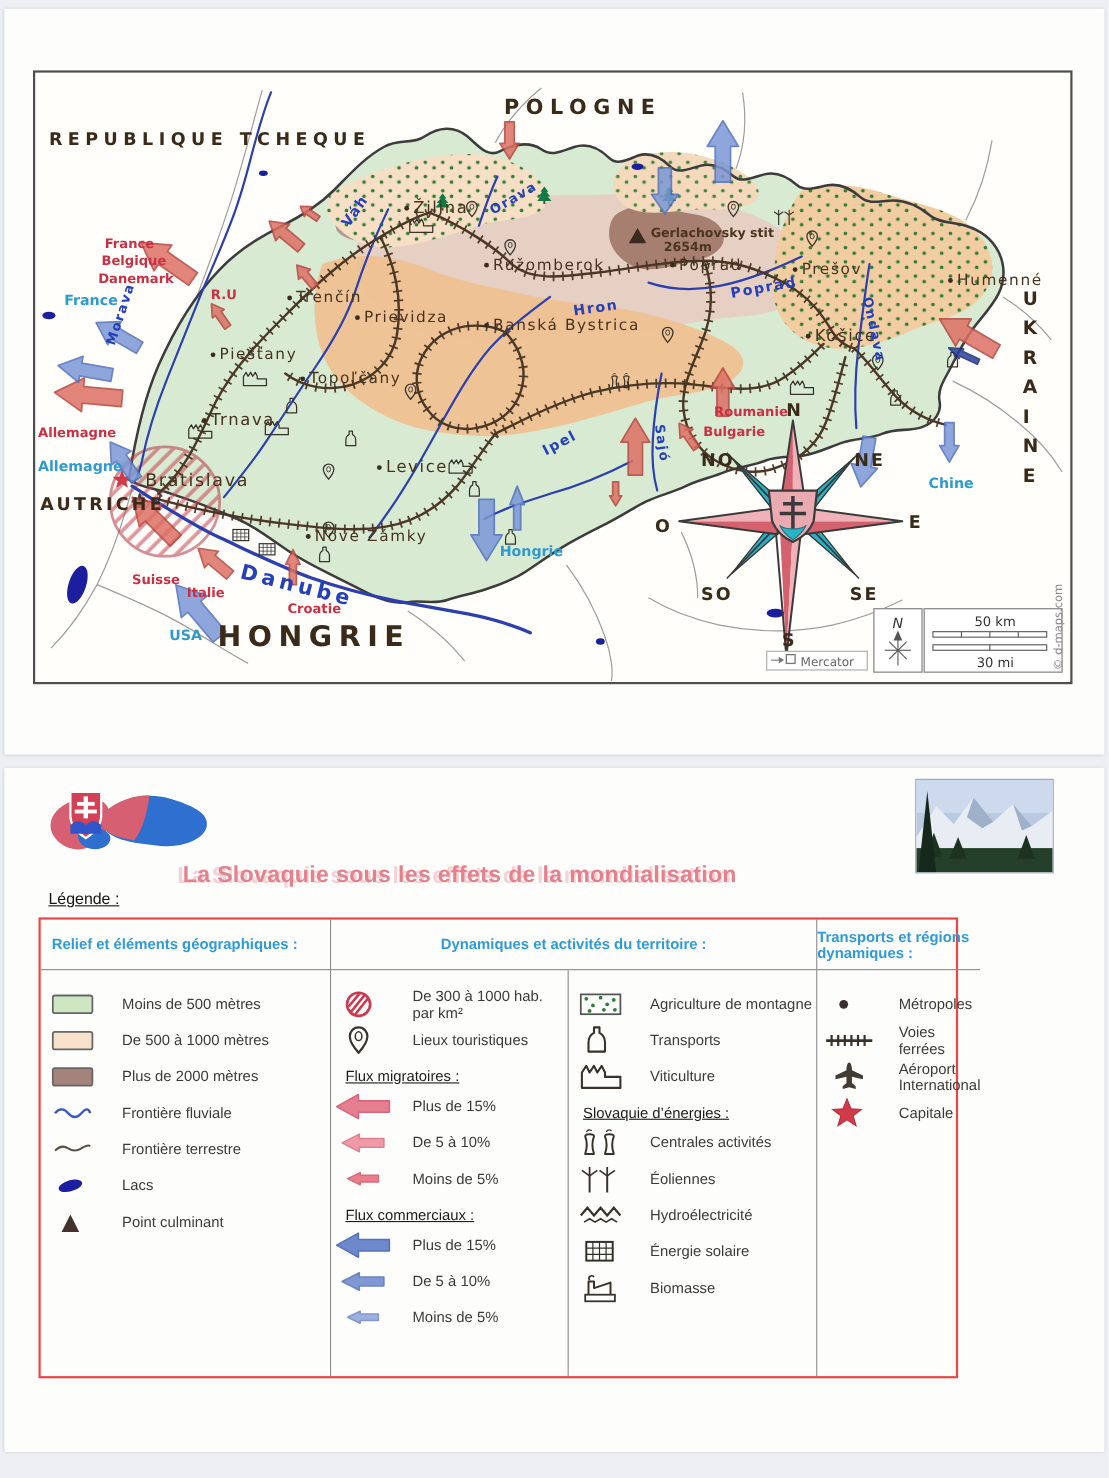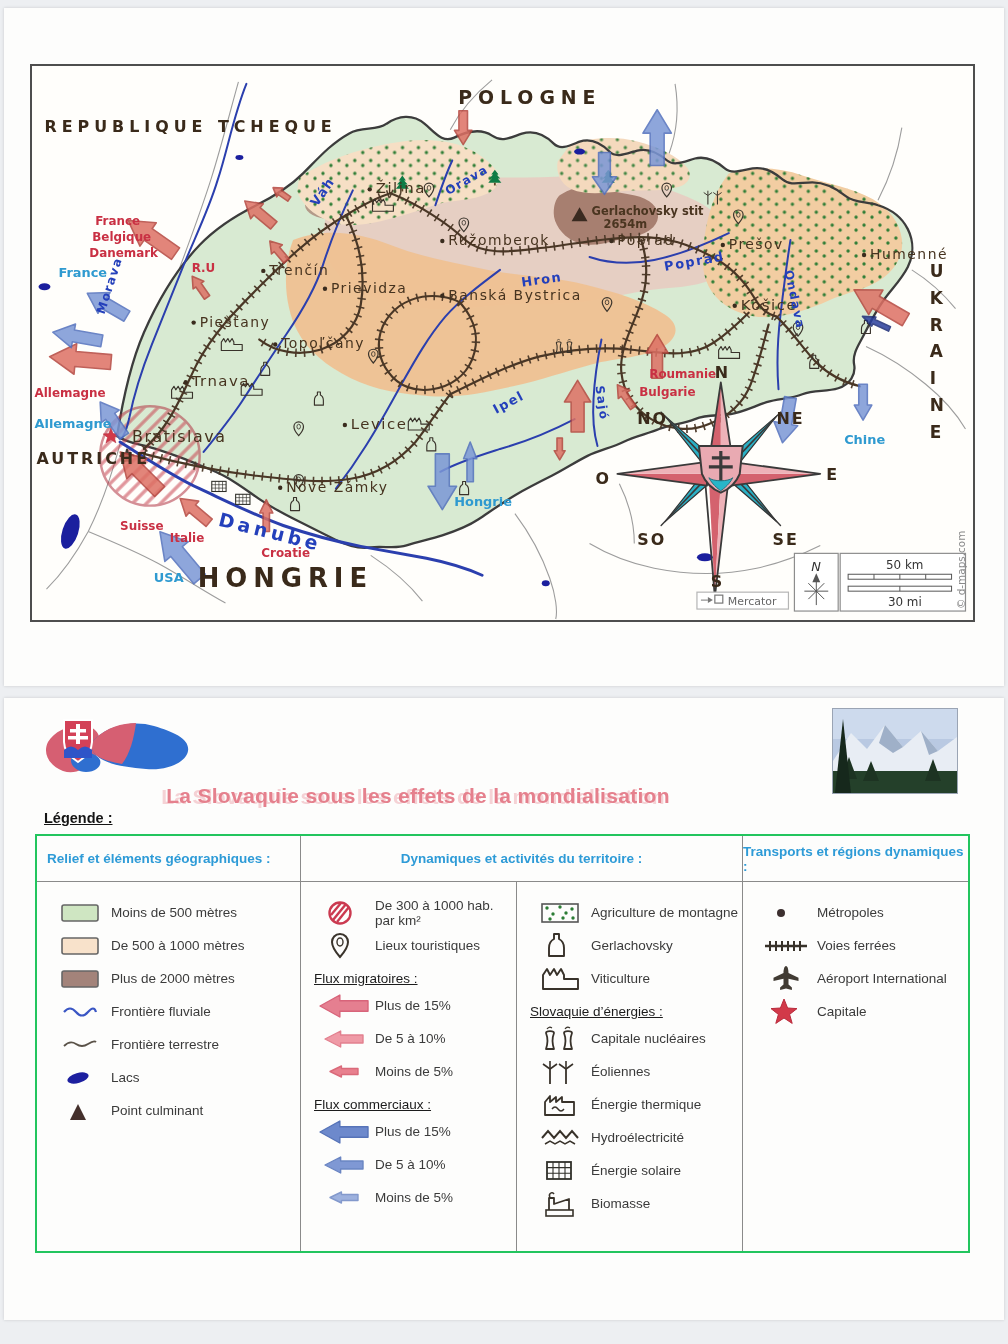--- a/index.html
+++ b/index.html
@@ -14,33 +14,33 @@
   .rail-base{fill:none;stroke:#4a3726;stroke-width:2.2;stroke-linecap:round}
   .rail-ticks{fill:none;stroke:#4a3726;stroke-width:8.5;stroke-dasharray:1.6 7;opacity:.95}
   .river{fill:none;stroke:#2b3fae;stroke-width:2;stroke-linecap:round}
   .river.big{stroke-width:3}
   .nbr{fill:none;stroke:#9d9d9d;stroke-width:1.1}
   .sk-border{fill:none;stroke:#3c3c3c;stroke-width:2.3;stroke-linejoin:round}
   text{font-family:"DejaVu Sans",sans-serif}
   #page-title{position:absolute;left:0;top:770px;width:836px;text-align:center;
       font-size:21px;font-weight:bold;color:#e5808d;letter-spacing:.3px;
       text-shadow:-5px 1px 0 rgba(229,128,141,.35)}
-  #legend-label{position:absolute;left:44px;top:810px;font-size:14.5px;font-weight:bold;
+  #legend-label{position:absolute;left:44px;top:810px;font-size:14.5px;font-weight:normal;
       color:#151515;text-decoration:underline}
-  #legend-table{position:absolute;left:35px;top:834px;width:935px;height:419px;
+  #legend-table{position:absolute;left:35px;top:834px;width:836px;height:419px;
       display:grid;grid-template-columns:264px 216px 226px 1fr;grid-template-rows:46px 1fr;
-      border:2px solid #22c55e;background:#fdfdfc;box-sizing:border-box}
+      border:2px solid #ef4444;background:#fdfdfc;box-sizing:border-box}
   .lhead{display:flex;align-items:center;font-size:13.5px;font-weight:bold;color:#2e9bd7;
       border-bottom:1.5px solid #8a8a8a;box-sizing:border-box}
   #lh1{grid-column:1;padding-left:10px;border-right:1.5px solid #8a8a8a}
   #lh2{grid-column:2 / span 2;justify-content:center;border-right:1.5px solid #8a8a8a}
   #lh3{grid-column:4;justify-content:center}
   .lcol{padding-top:14px;box-sizing:border-box}
   .lcol.b{border-right:1.5px solid #8a8a8a}
-  .lg-row{display:flex;align-items:center;gap:2px;min-height:33px;padding-left:14px}
+  .lg-row{display:flex;align-items:center;gap:16px;min-height:33px;padding-left:0}
   .lg-icon{display:flex;align-items:center;justify-content:center;min-width:58px}
   .lg-label{font-size:13.5px;color:#3b3b3b}
   .lg-heading{font-weight:normal;color:#1c1c1c;margin:9px 0 3px 13px;
       text-decoration:underline;font-size:13.5px}
   #slovakia-logo{position:absolute;left:38px;top:708px;width:160px;height:82px}
   #mountain-photo{position:absolute;left:832px;top:708px;width:124px;height:84px;
       border:1px solid #9aa4b4}
 </style>
 </head>
 <body>
@@ -604,67 +604,58 @@
           </svg>
         </span>
         <span class="lg-label">Agriculture de montagne</span>
       </div>
       <div class="lg-row">
         <span class="lg-icon">
           <svg width="44" height="30" viewBox="0 0 44 30">
             <path d="M16 3 h5 v5 c4 2 5 5 5 9 v8 h-15 v-8 c0 -4 1 -7 5 -9 Z" fill="none" stroke="#38322a" stroke-width="1.9" stroke-linejoin="round"></path>
           </svg>
         </span>
-        <span class="lg-label">Gerlachovsky</span>
+        <span class="lg-label">Transports</span>
       </div>
       <div class="lg-row">
         <span class="lg-icon">
           <svg width="44" height="30" viewBox="0 0 44 30">
             <path d="M5 25 V11 L9 5 L12 11 L16 5 L19 11 L23 5 L26 11 V15 H40 V25 Z" fill="none" stroke="#38322a" stroke-width="1.9" stroke-linejoin="round"></path>
           </svg>
         </span>
         <span class="lg-label">Viticulture</span>
       </div>
       <div class="lg-heading">Slovaquie d’énergies :</div>
       <div class="lg-row">
         <span class="lg-icon">
           <svg width="44" height="30" viewBox="0 0 44 30">
             <path d="M8 25 C10 19 10 14 8 9 C8 6.5 16 6.5 16 9 C14 14 14 19 16 25 Z M26 25 C28 19 28 14 26 9 C26 6.5 34 6.5 34 9 C32 14 32 19 34 25 Z" fill="none" stroke="#38322a" stroke-width="1.8" stroke-linejoin="round"></path>
             <path d="M9 5 q2 -3 5 -1 M27 5 q2 -3 5 -1" fill="none" stroke="#38322a" stroke-width="1.2"></path>
           </svg>
         </span>
-        <span class="lg-label">Capitale nucléaires</span>
+        <span class="lg-label">Centrales activités</span>
       </div>
       <div class="lg-row">
         <span class="lg-icon">
           <svg width="44" height="30" viewBox="0 0 44 30">
             <line x1="12" y1="27" x2="12" y2="12" stroke="#38322a" stroke-width="1.8"></line>
             <line x1="12" y1="12" x2="5" y2="7" stroke="#38322a" stroke-width="1.6"></line>
             <line x1="12" y1="12" x2="19" y2="7" stroke="#38322a" stroke-width="1.6"></line>
             <line x1="12" y1="12" x2="12" y2="4" stroke="#38322a" stroke-width="1.6"></line>
             <line x1="28" y1="27" x2="28" y2="12" stroke="#38322a" stroke-width="1.8"></line>
             <line x1="28" y1="12" x2="21" y2="7" stroke="#38322a" stroke-width="1.6"></line>
             <line x1="28" y1="12" x2="35" y2="7" stroke="#38322a" stroke-width="1.6"></line>
             <line x1="28" y1="12" x2="28" y2="4" stroke="#38322a" stroke-width="1.6"></line>
           </svg>
         </span>
         <span class="lg-label">Éoliennes</span>
       </div>
       <div class="lg-row">
         <span class="lg-icon">
           <svg width="44" height="30" viewBox="0 0 44 30">
-            <path d="M7 25 V12 l5 -6 v6 l6 -5 v5 l6 -5 v5 h12 v13 Z" fill="none" stroke="#38322a" stroke-width="1.8" stroke-linejoin="round"></path>
-            <path d="M14 19 q3 -4 6 0 q3 4 6 0" fill="none" stroke="#38322a" stroke-width="1.4"></path>
-          </svg>
-        </span>
-        <span class="lg-label">Énergie thermique</span>
-      </div>
-      <div class="lg-row">
-        <span class="lg-icon">
-          <svg width="44" height="30" viewBox="0 0 44 30">
             <path d="M4 15 l6 -7 6 7 6 -7 6 7 6 -7 6 7" fill="none" stroke="#38322a" stroke-width="2"></path>
             <path d="M7 21 l5 -3 5 3 5 -3 5 3 5 -3 5 3" fill="none" stroke="#38322a" stroke-width="1.5"></path>
           </svg>
         </span>
         <span class="lg-label">Hydroélectricité</span>
       </div>
       <div class="lg-row">
         <span class="lg-icon">
           <svg width="44" height="30" viewBox="0 0 44 30">
             <rect x="9" y="6" width="24" height="17" fill="none" stroke="#30302a" stroke-width="1.8"></rect>

